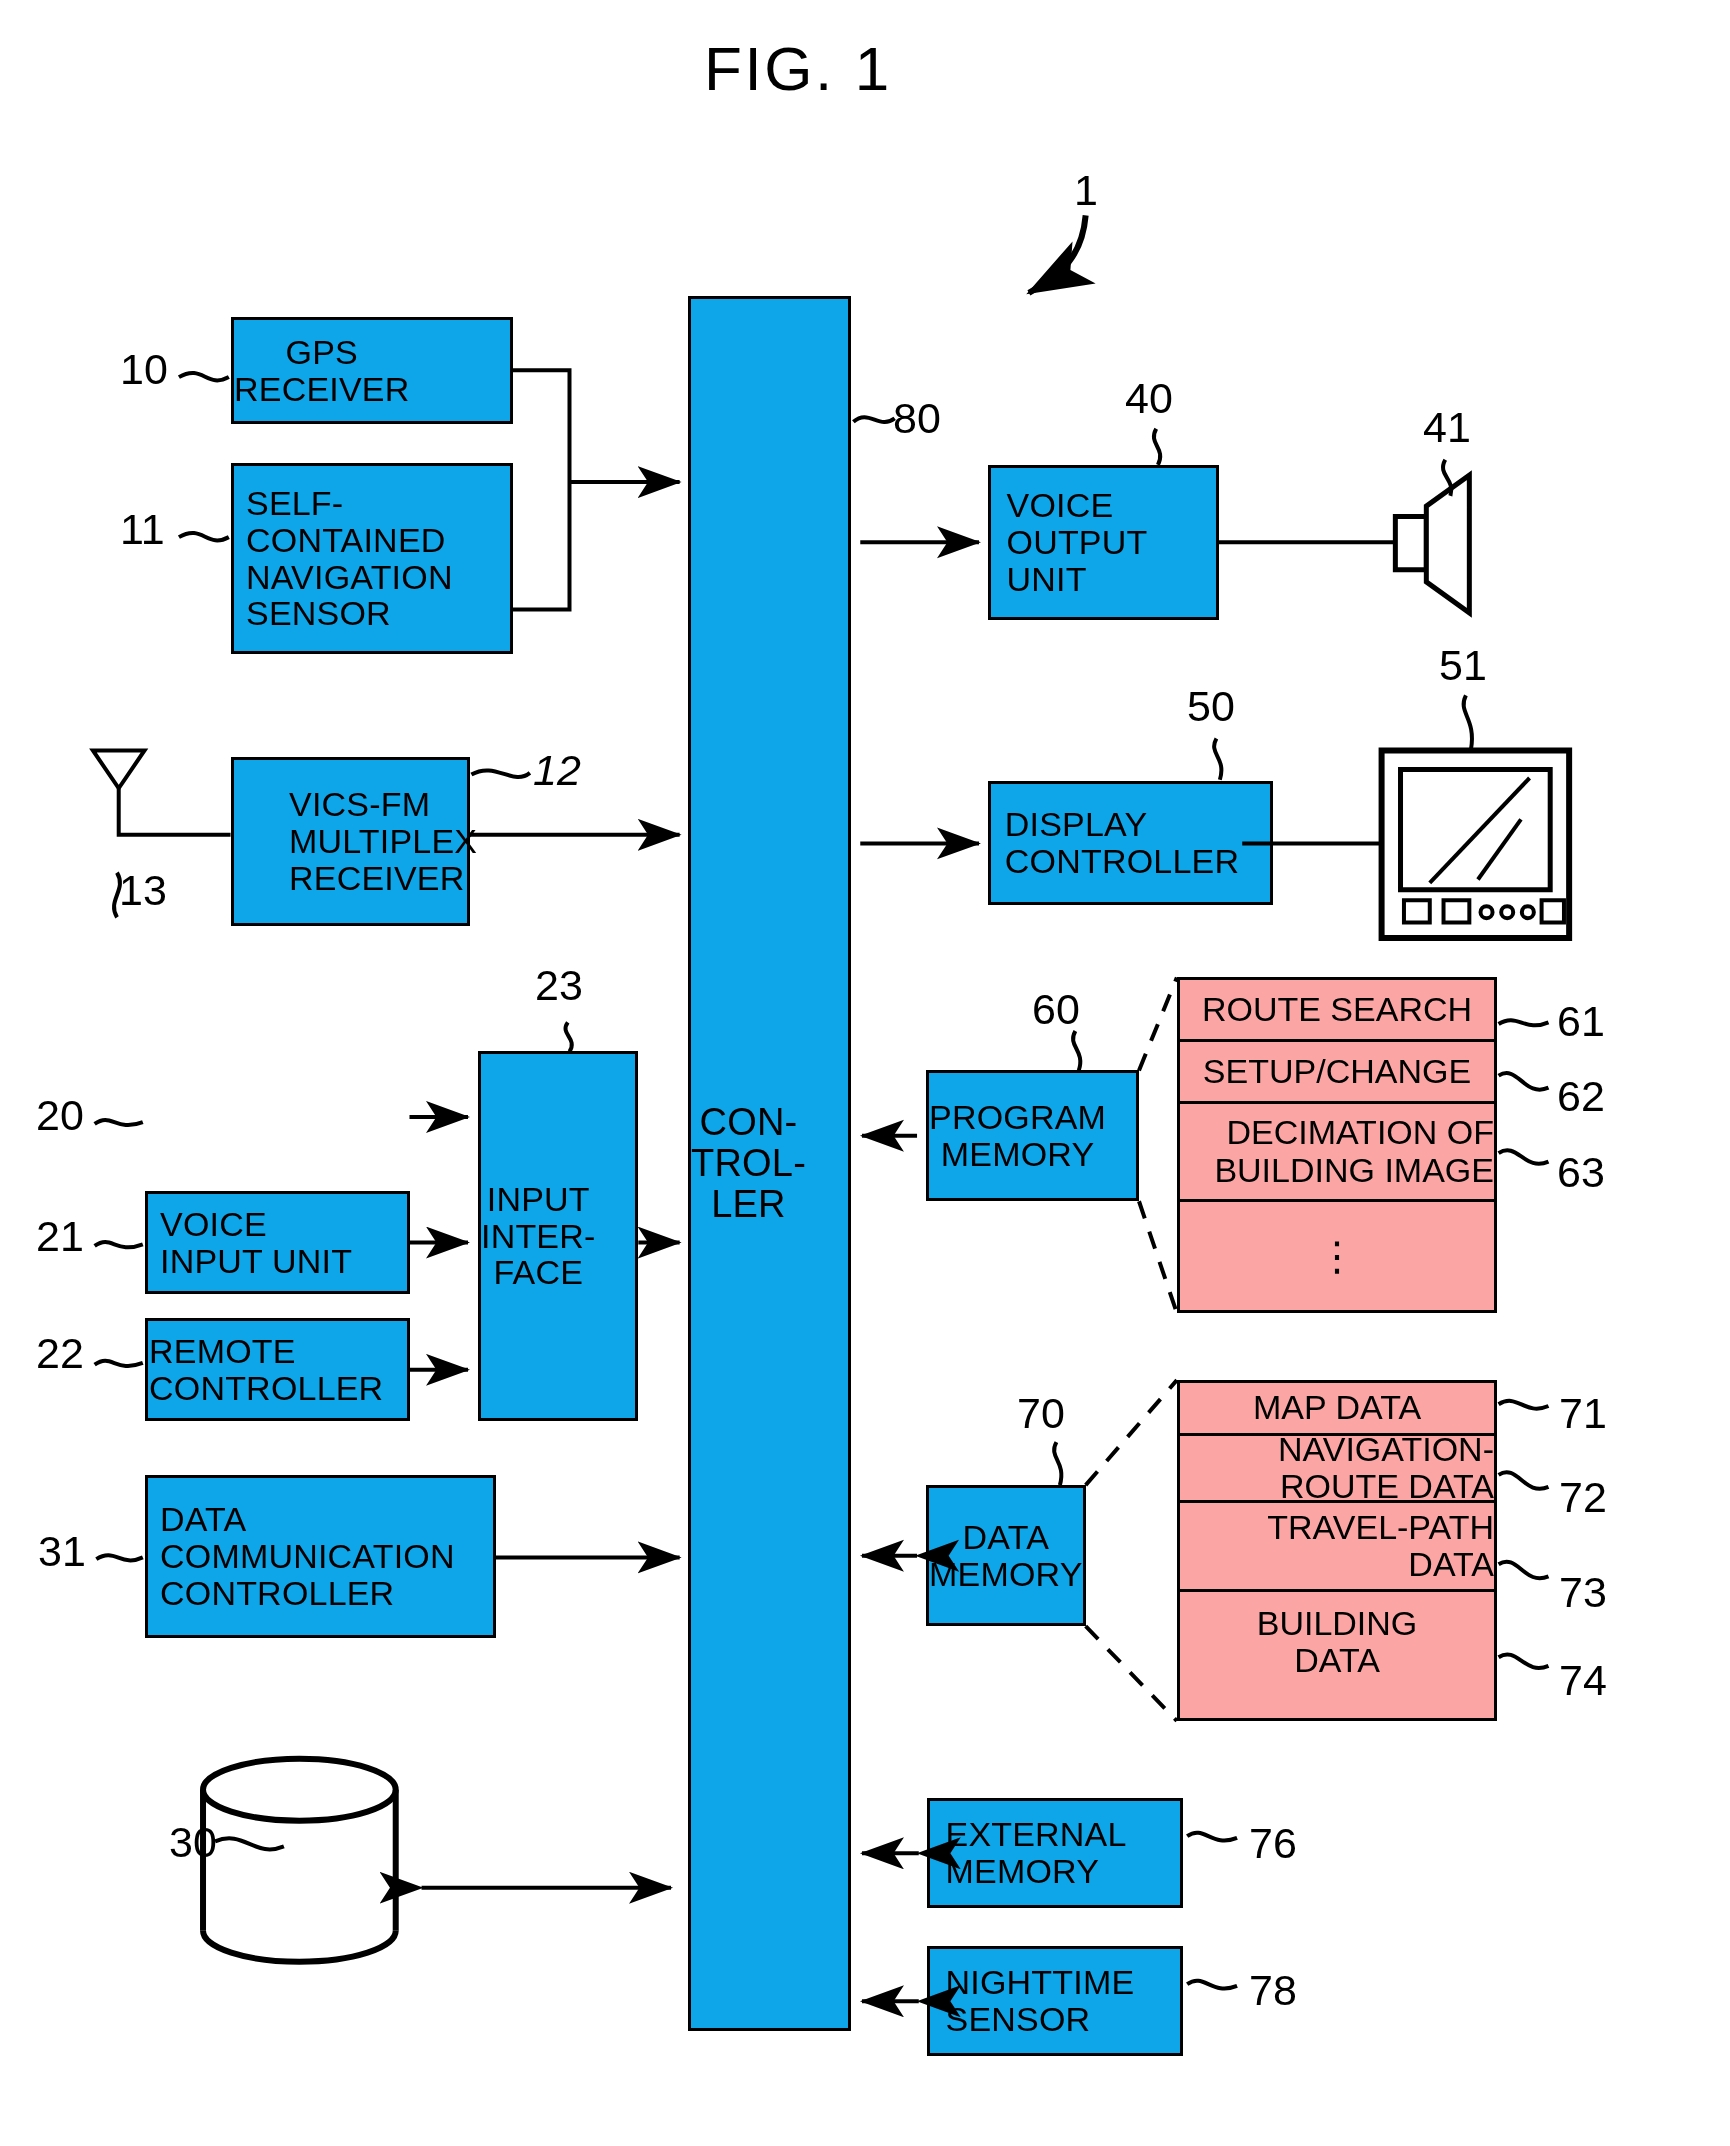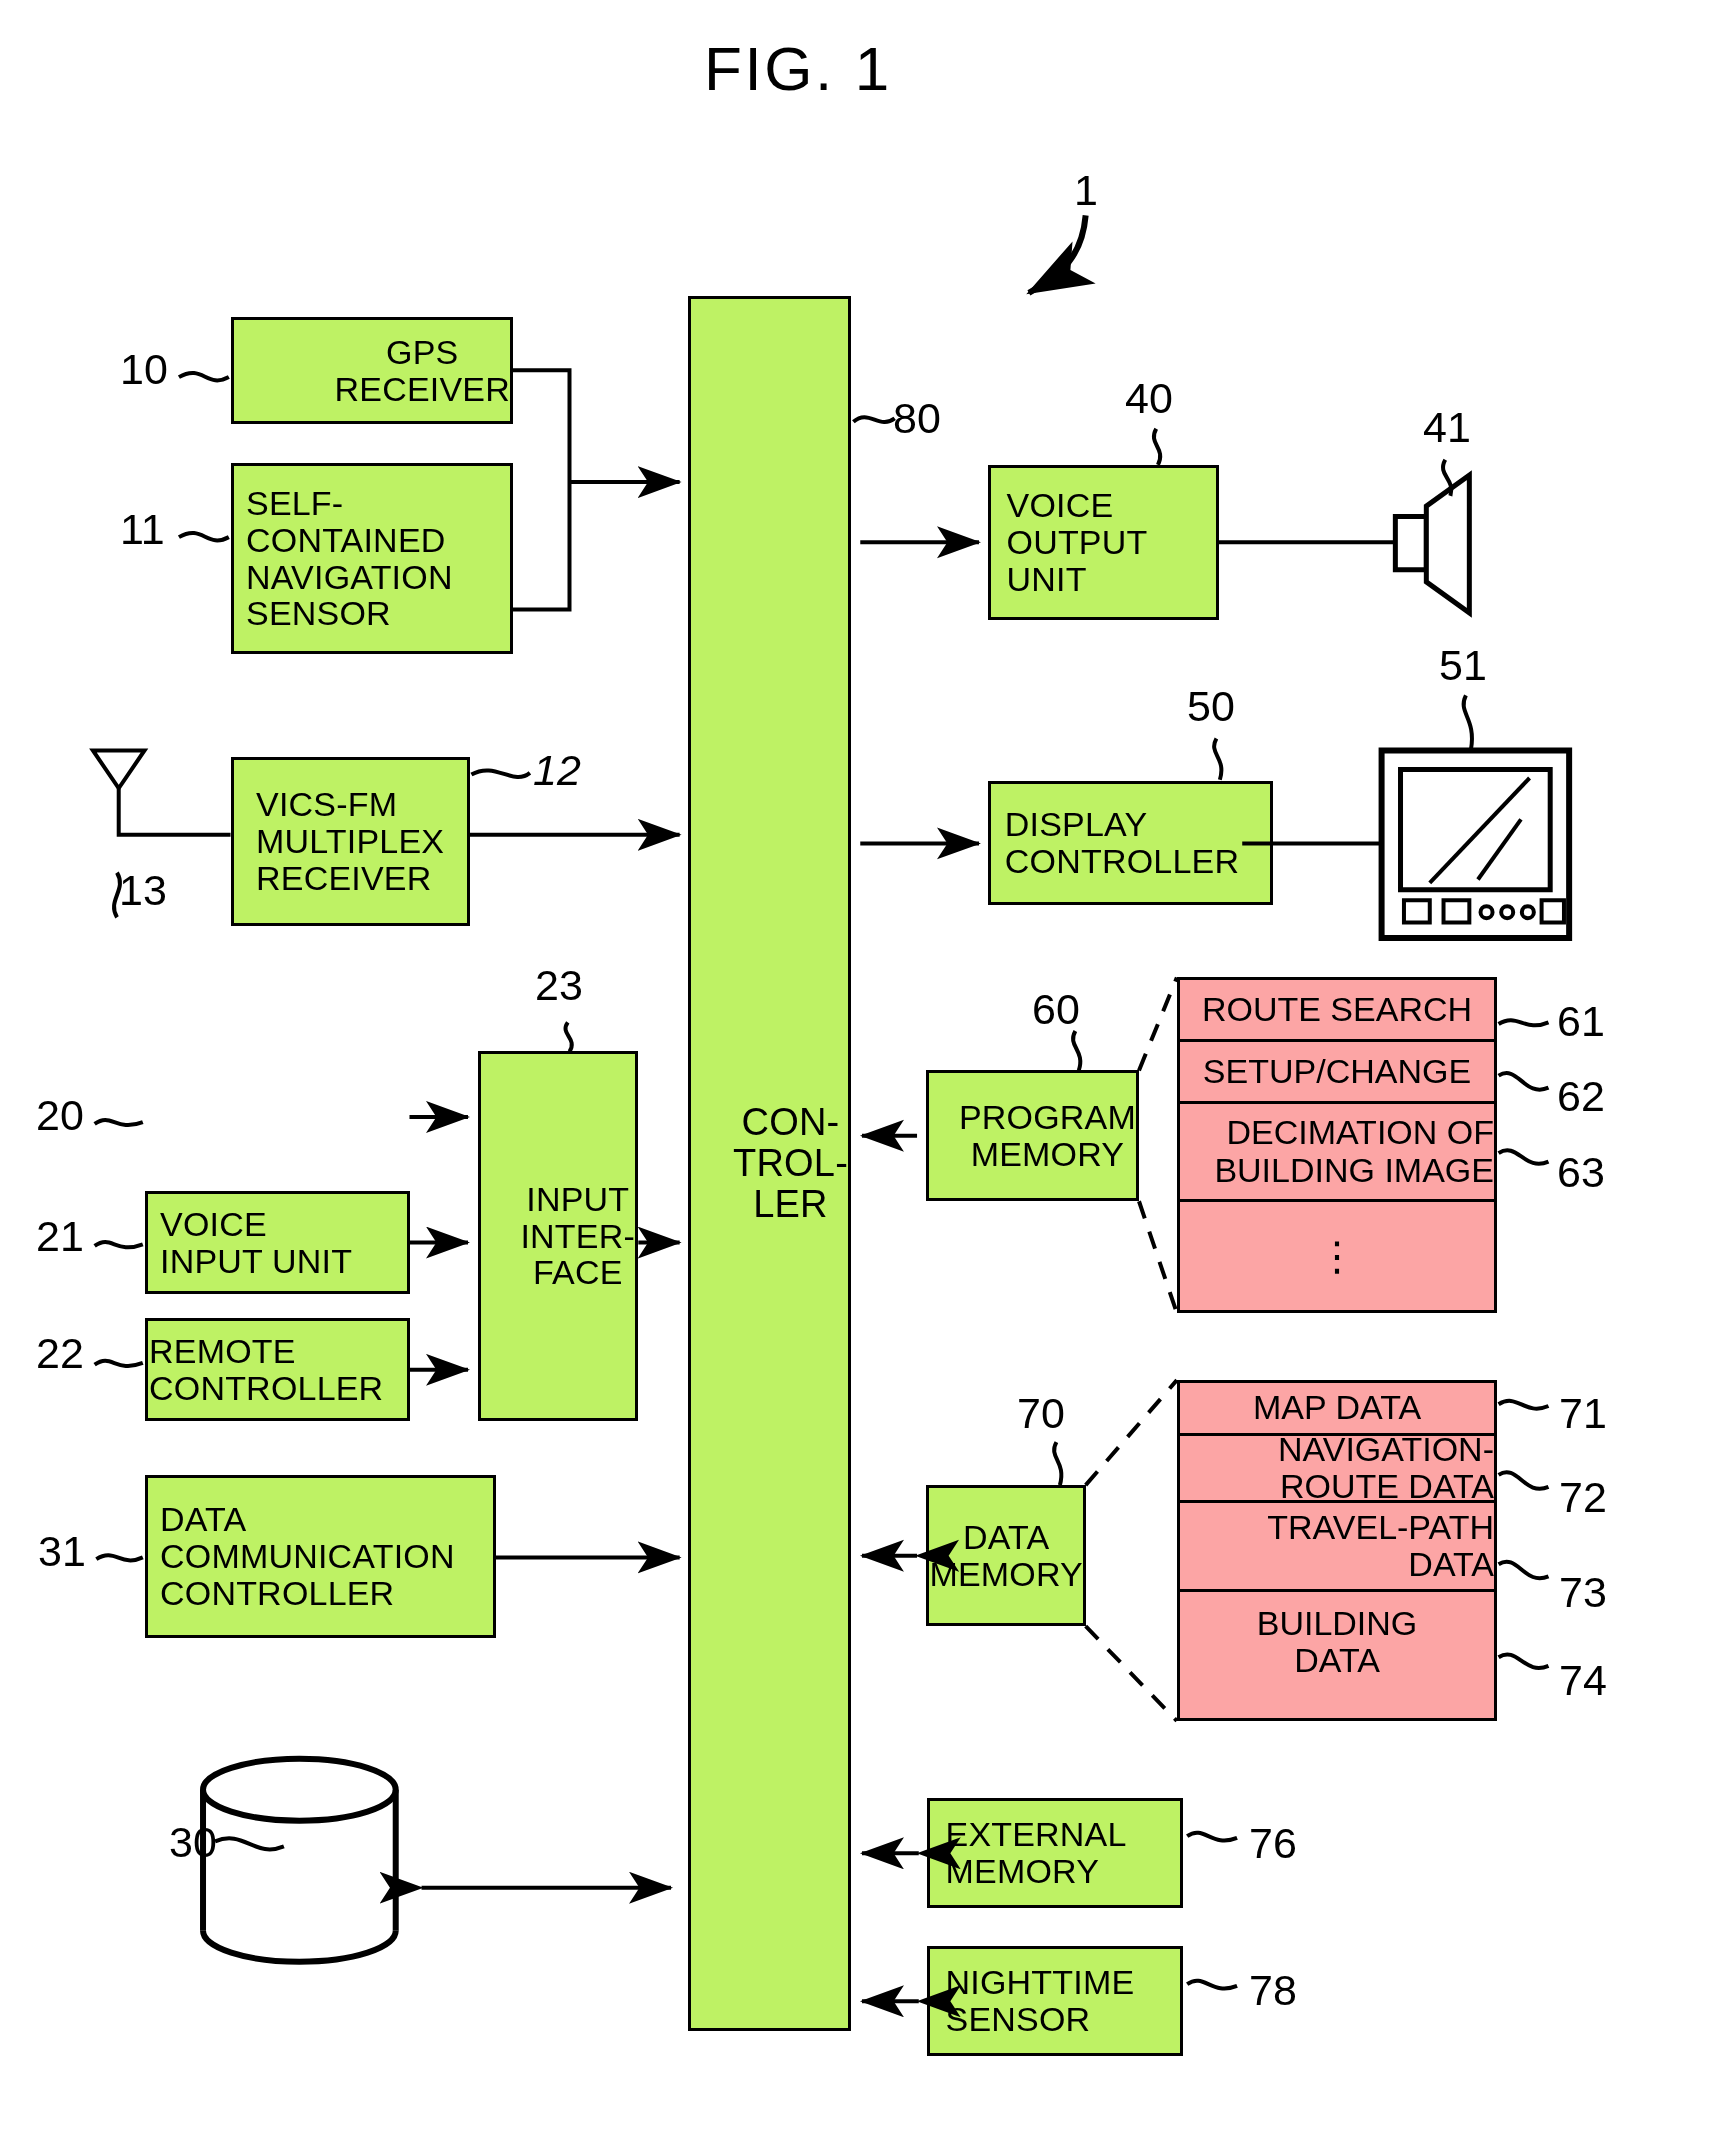--- a/index.html
+++ b/index.html
@@ -1,22 +1,22 @@
 <!DOCTYPE html>
 <html style="font-size:13.8px"><head>
 <meta charset="utf-8">
 <title>FIG. 1</title>
 <style>
   html,body{margin:0;padding:0;background:#fff;}
   body{font-family:"Liberation Sans", sans-serif;color:#000;}
   #page{position:relative;width:1730px;height:2147px;background:#fff;overflow:hidden;}
 
   
-  .box{position:absolute;border:3.4px solid #000;background:#bef264;box-sizing:border-box;
-       display:flex;align-items:center;justify-content:flex-end;text-align:center;}
+  .box{position:absolute;border:3.4px solid #000;background:#0ea5e9;box-sizing:border-box;
+       display:flex;align-items:center;justify-content:flex-start;text-align:center;}
   .box .txt{font-size:34px;line-height:1.08;letter-spacing:0.2px;white-space:pre-line;}
   .box.tall{align-items:center;}
 
   .ref{position:absolute;font-size:43px;line-height:1;letter-spacing:0px;}
   .ftitle{position:absolute;font-size:62px;letter-spacing:2.6px;}
 
   
   .tbl{position:absolute;border:3.4px solid #000;background:#fca5a5;box-sizing:border-box;}
   .tbl .row{border-bottom:3.4px solid #000;box-sizing:border-box;display:flex;
             align-items:center;justify-content:center;text-align:center;}
@@ -44,21 +44,21 @@
 
   <div class="box" style="left:231px;top:463px;width:282px;height:191px;">
     <span class="txt" style="text-align:left;width:100%;padding-left:12px;box-sizing:border-box;">SELF-
 CONTAINED
 NAVIGATION
 SENSOR</span>
   </div>
   <div class="ref" style="left:120px;top:508px;">11</div>
 
   <div class="box" style="left:231px;top:757px;width:239px;height:169px;">
-    <span class="txt" style="text-align:left;width:100%;padding-left:22px;box-sizing:border-box;">VICS-FM
+    <span class="txt" style="text-align:left;width:100%;padding-left:16px;box-sizing:border-box;margin-left:39px;">VICS-FM
 MULTIPLEX
 RECEIVER</span>
   </div>
   <div class="ref" style="left:533px;top:749px;font-style:italic;">12</div>
   <div class="ref" style="left:119px;top:869px;">13</div>
 
   <div class="ref" style="left:36px;top:1094px;">20</div>
 
   <div class="box" style="left:145px;top:1191px;width:265px;height:103px;">
     <span class="txt" style="text-align:left;width:100%;padding-left:12px;box-sizing:border-box;">VOICE

